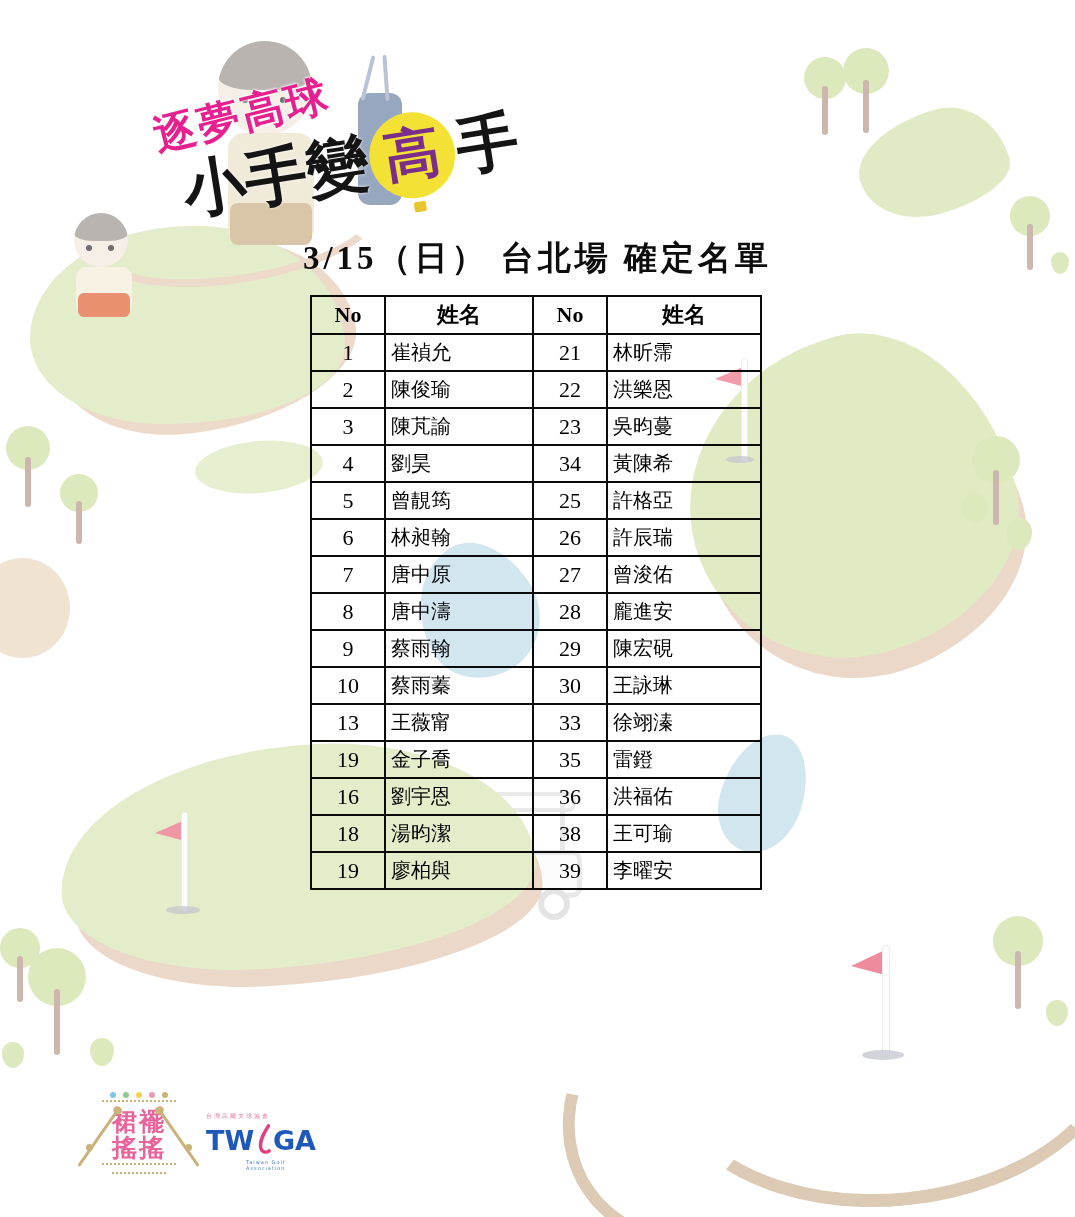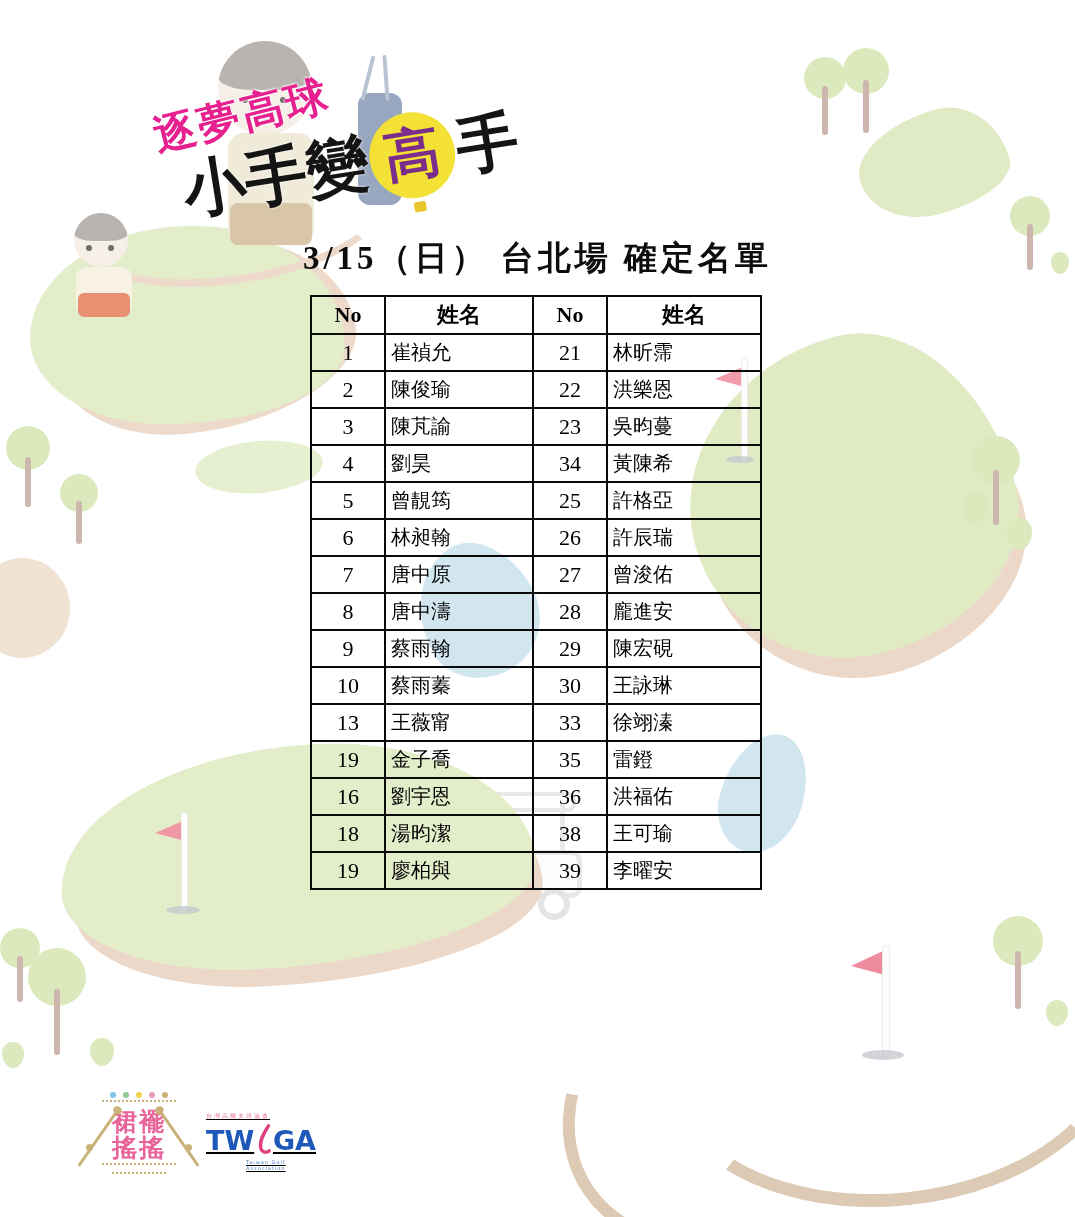--- a/index.html
+++ b/index.html
@@ -70,21 +70,21 @@
   
   #sponsor-skirt{position:absolute;left:88px;top:1092px;width:102px;height:110px;z-index:3;text-align:center;}
   #sponsor-skirt .dots{display:flex;justify-content:center;gap:7px;margin-bottom:2px;}
   #sponsor-skirt .dots i{width:6px;height:6px;border-radius:50%;display:block;}
   #sponsor-skirt .orn{height:5px;border-top:2px dotted #c9b37a;width:72%;margin:2px auto;}
   #sponsor-skirt .txt{font-size:25px;line-height:1.04;font-weight:bold;color:#e8649a;letter-spacing:2px;}
   #sponsor-skirt .club{position:absolute;width:3px;height:66px;background:#c9b37a;border-radius:2px;top:14px;}
   #sponsor-skirt .club::after{content:"";position:absolute;top:-6px;left:-3px;width:9px;height:8px;background:#c9b37a;border-radius:50%;}
   #sponsor-skirt .sidedot{position:absolute;width:7px;height:7px;border-radius:50%;background:#c9b37a;top:52px;}
 
-  #sponsor-twga{position:absolute;left:206px;top:1112px;width:110px;height:72px;z-index:3;text-decoration:underline;}
+  #sponsor-twga{position:absolute;left:206px;top:1112px;width:110px;height:72px;z-index:3;}
   #sponsor-twga .tiny-top{font-family:"DejaVu Sans",sans-serif;font-size:6px;color:#e87ba6;letter-spacing:2px;white-space:nowrap;}
   #sponsor-twga .main{display:flex;align-items:center;font-family:"DejaVu Sans","Liberation Sans",sans-serif;
     font-weight:bold;font-size:27px;color:#1e58b8;line-height:1;}
   #sponsor-twga .tiny-right{font-family:"DejaVu Sans",sans-serif;font-size:5px;color:#4a7bc0;letter-spacing:1px;margin-left:40px;}
 </style>
 </head>
 <body>
 
 <div id="decor">
 

